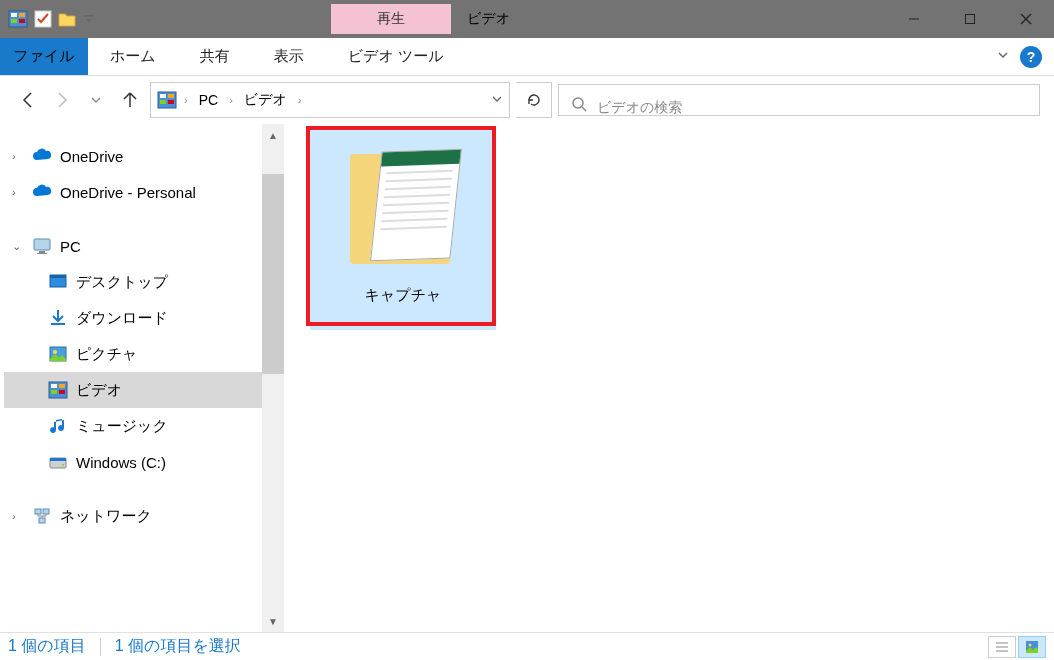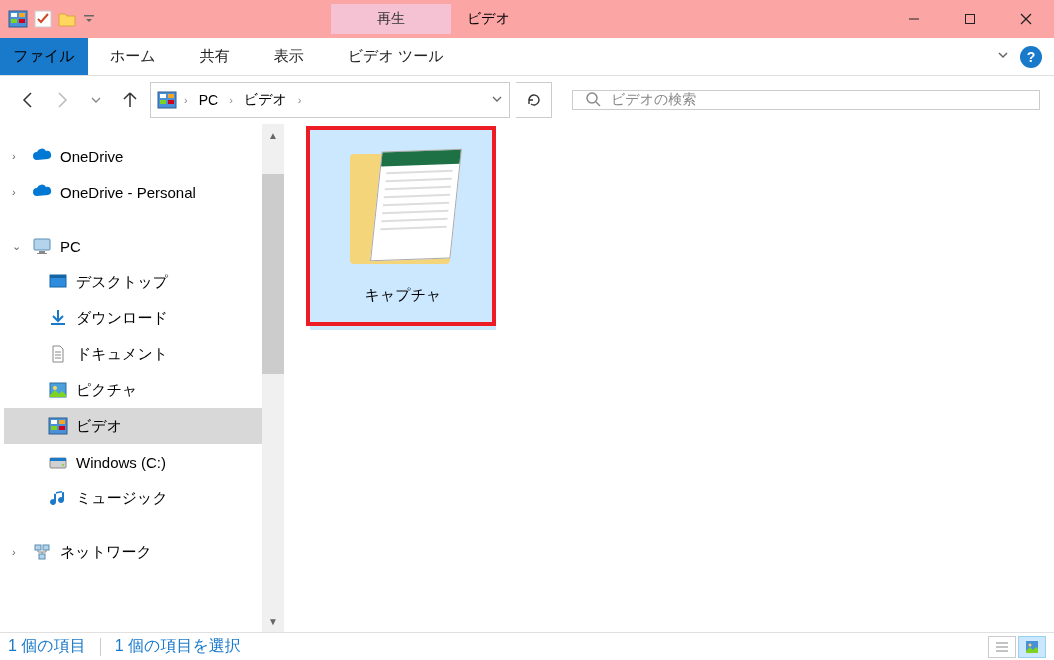--- a/index.html
+++ b/index.html
@@ -1,19 +1,19 @@
 <!DOCTYPE html>
 <html><head>
 <meta charset="utf-8">
 <style>
 * { box-sizing: border-box; margin: 0; padding: 0; font-family: "Yu Gothic UI", "Segoe UI", Meiryo, sans-serif; }
 body { width: 1054px; height: 660px; background: #fff; overflow: hidden; font-size: 14px; color: #000; }
 
 
-.titlebar { height: 38px; display: flex; align-items: center; background: #fca5a5; }
+.titlebar { height: 38px; display: flex; align-items: center; background: #737373; }
 .titlebar-left { display: flex; align-items: center; padding-left: 8px; gap: 6px; }
 .app-icon { width: 20px; height: 20px; }
 .qat-icon { width: 18px; height: 18px; display: flex; align-items: center; justify-content: center; }
 .qat-dropdown { width: 14px; display: flex; align-items: center; justify-content: center; color: #666; font-size: 10px; }
 .contextual-tab-label { margin-left: 235px; width: 120px; height: 30px; background: #F5C2D3; display: flex; align-items: center; justify-content: center; font-size: 14px; color: #333; }
 .titlebar-title { margin-left: 16px; font-size: 14px; }
 .titlebar-controls { margin-left: auto; display: flex; }
 .titlebar-btn { width: 56px; height: 38px; display: flex; align-items: center; justify-content: center; color: #222; }
 
 
@@ -29,21 +29,21 @@
 .navbar { height: 48px; display: flex; align-items: center; gap: 6px; padding: 0 14px; }
 .nav-btn { width: 28px; height: 28px; display: flex; align-items: center; justify-content: center; color: #888; }
 .nav-btn.active { color: #333; }
 .nav-up { color: #333; }
 .address { flex: 1; height: 36px; border: 1px solid #ccc; display: flex; align-items: center; padding: 0 6px; gap: 4px; max-width: 360px; }
 .address-icon { width: 20px; height: 20px; }
 .crumb-sep { color: #888; font-size: 11px; padding: 0 3px; }
 .crumb { font-size: 14px; padding: 0 4px; }
 .address-drop { margin-left: auto; color: #666; font-size: 12px; }
 .refresh { width: 36px; height: 36px; border: 1px solid #ccc; border-left: none; display: flex; align-items: center; justify-content: center; font-size: 15px; color: #333; }
-.search { flex: 1; height: 20px; border: 1px solid #ccc; margin-left: 14px; display: flex; align-items: flex-start; padding: 0 12px; gap: 10px; color: #888; }
+.search { flex: 1; height: 32px; border: 1px solid #ccc; display: flex; align-items: flex-end; padding: 0 12px; gap: 10px; color: #888; }
 .search input { border: none; outline: none; font-size: 14px; flex: 1; color: #333; }
 .search input::placeholder { color: #888; }
 
 
 .main { display: flex; height: 508px; }
 
 
 .tree-wrap { width: 284px; display: flex; position: relative; }
 .tree { flex: 1; padding: 14px 0 0 4px; overflow: hidden; }
 .tree-scroll { width: 22px; background: #f0f0f0; position: relative; }
@@ -256,31 +256,20 @@
             <svg width="20" height="20" viewBox="0 0 20 20">
               <path d="M10 2 V12 M5 8 L10 13 L15 8" stroke="#1979CA" stroke-width="2" fill="none"></path>
               <rect x="3" y="15" width="14" height="2" fill="#1979CA"></rect>
             </svg>
           </span>
           <span>ダウンロード</span>
         </div>
         <div class="tree-item lvl1">
           <span class="tree-icon">
             <svg width="20" height="20" viewBox="0 0 20 20">
-              <path d="M5 2 h7 l3 3 v13 h-10 z" fill="#fff" stroke="#888"></path>
-              <line x1="7" y1="8" x2="13" y2="8" stroke="#888"></line>
-              <line x1="7" y1="11" x2="13" y2="11" stroke="#888"></line>
-              <line x1="7" y1="14" x2="13" y2="14" stroke="#888"></line>
-            </svg>
-          </span>
-          <span>ドキュメント</span>
-        </div>
-        <div class="tree-item lvl1">
-          <span class="tree-icon">
-            <svg width="20" height="20" viewBox="0 0 20 20">
               <rect x="2" y="3" width="16" height="14" fill="#48A0DC" stroke="#2C6E9E"></rect>
               <circle cx="7" cy="8" r="2" fill="#FFD75E"></circle>
               <path d="M2 15 L7 10 L11 14 L14 11 L18 15 V17 H2 z" fill="#7ED321"></path>
             </svg>
           </span>
           <span>ピクチャ</span>
         </div>
         <div class="tree-item lvl1 selected">
           <span class="tree-icon">
             <svg width="20" height="20" viewBox="0 0 20 20">
@@ -289,34 +278,34 @@
               <rect x="11" y="4" width="6" height="4" fill="#F5A623"></rect>
               <rect x="3" y="10" width="6" height="4" fill="#7ED321"></rect>
               <rect x="11" y="10" width="6" height="4" fill="#D0021B"></rect>
             </svg>
           </span>
           <span>ビデオ</span>
         </div>
         <div class="tree-item lvl1">
           <span class="tree-icon">
             <svg width="20" height="20" viewBox="0 0 20 20">
+              <path d="M8 4 V14 a3 3 0 1 1 -2 -2.8 V6 L16 4 V12 a3 3 0 1 1 -2 -2.8 V3 z" fill="#1979CA"></path>
+            </svg>
+          </span>
+          <span>ミュージック</span>
+        </div>
+        <div class="tree-item lvl1">
+          <span class="tree-icon">
+            <svg width="20" height="20" viewBox="0 0 20 20">
               <rect x="2" y="6" width="16" height="10" rx="1" fill="#d0d0d0" stroke="#888"></rect>
               <rect x="2" y="6" width="16" height="3" fill="#1979CA"></rect>
               <circle cx="15" cy="13" r="1" fill="#7ED321"></circle>
             </svg>
           </span>
           <span>Windows (C:)</span>
-        </div>
-        <div class="tree-item lvl1">
-          <span class="tree-icon">
-            <svg width="20" height="20" viewBox="0 0 20 20">
-              <path d="M8 4 V14 a3 3 0 1 1 -2 -2.8 V6 L16 4 V12 a3 3 0 1 1 -2 -2.8 V3 z" fill="#1979CA"></path>
-            </svg>
-          </span>
-          <span>ミュージック</span>
         </div>
         <div class="tree-spacer"></div>
         <div class="tree-item lvl0">
           <span class="chev">›</span>
           <span class="tree-icon">
             <svg width="20" height="20" viewBox="0 0 20 20">
               <rect x="3" y="3" width="6" height="5" fill="#b3d4ea" stroke="#5a8db3"></rect>
               <rect x="11" y="3" width="6" height="5" fill="#b3d4ea" stroke="#5a8db3"></rect>
               <rect x="7" y="12" width="6" height="5" fill="#b3d4ea" stroke="#5a8db3"></rect>
               <path d="M6 8 V10 H14 V8 M10 10 V12" stroke="#888" fill="none"></path>

